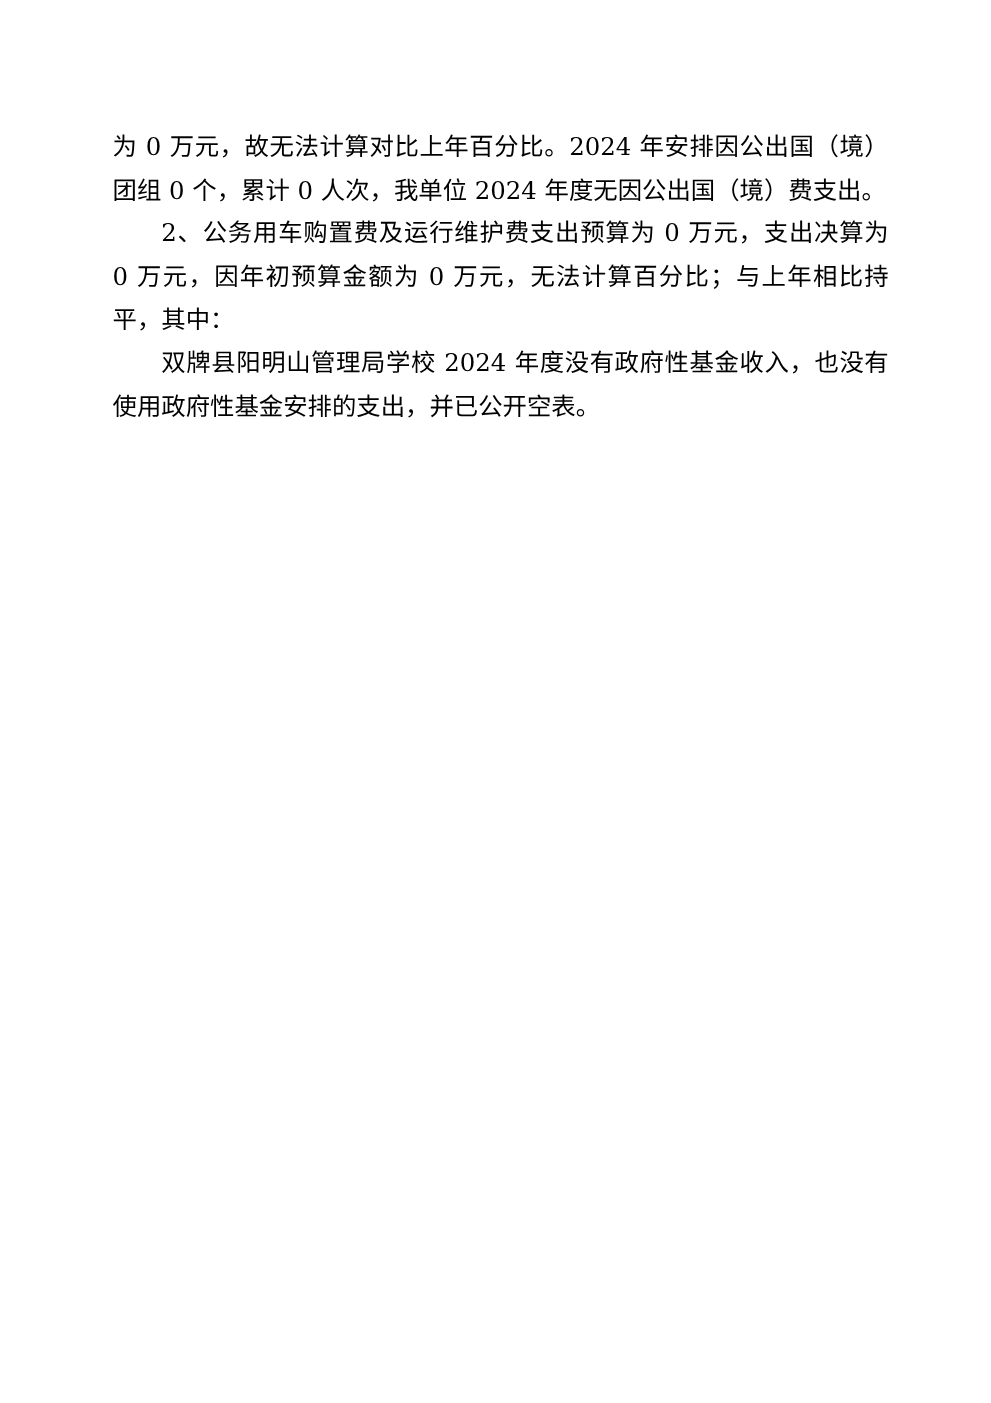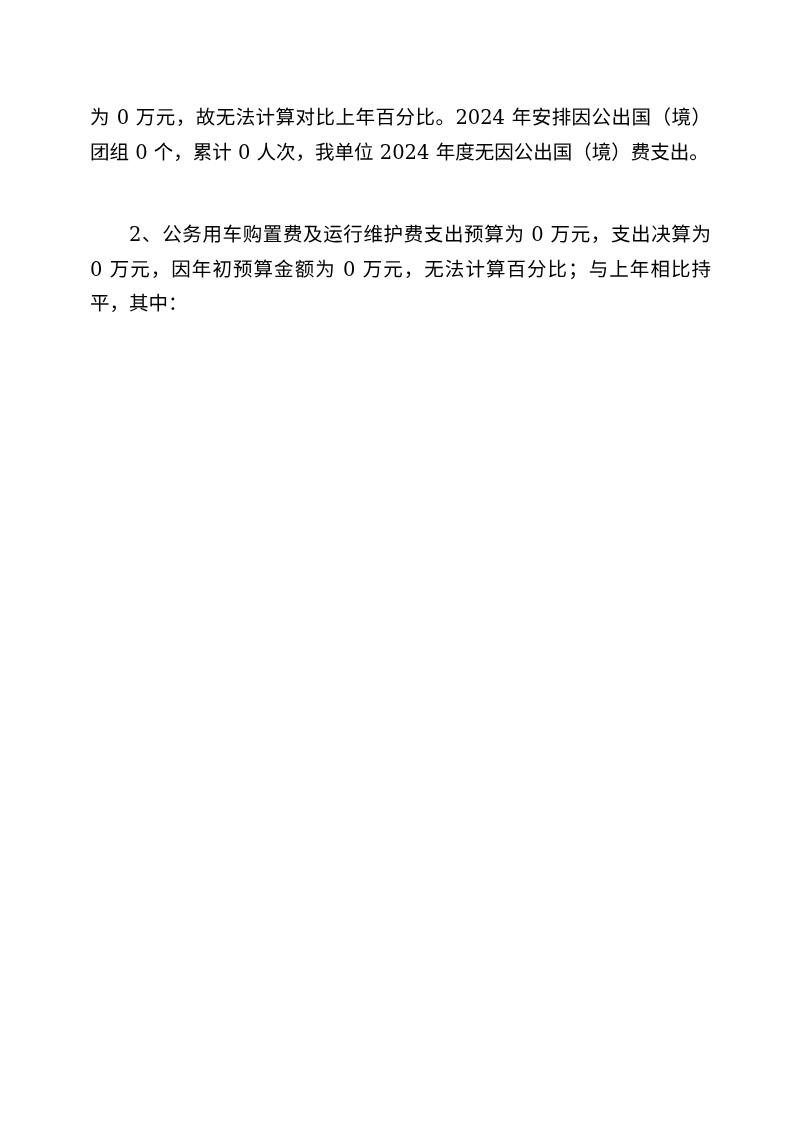--- a/index.html
+++ b/index.html
@@ -27,30 +27,30 @@
     line-height: 34.6px;
     text-align: justify;
     text-justify: inter-ideograph;
   }
   .content p {
     margin: 0;
     padding: 0;
   }
   .content p.indent {
     text-indent: 2em;
-    margin-top: 48px;
   }
   .content p.heading {
     font-family: "DejaVu Sans", "Liberation Sans", sans-serif;
     font-weight: bold;
     text-indent: 2em;
     text-align: left;
   }
 </style>
 </head>
 <body>
 
 <div class="page">
   <div class="content">
     <p>为 0 万元，故无法计算对比上年百分比。2024 年安排因公出国（境）团组 0 个，累计 0 人次，我单位 2024 年度无因公出国（境）费支出。</p>
     <p class="indent">2、公务用车购置费及运行维护费支出预算为 0 万元，支出决算为 0 万元，因年初预算金额为 0 万元，无法计算百分比；与上年相比持平，其中：</p>
+    <p class="indent">双牌县阳明山管理局学校 2024 年度没有政府性基金收入，也没有使用政府性基金安排的支出，并已公开空表。</p>
   </div>
 </div>
 
 </body></html>

